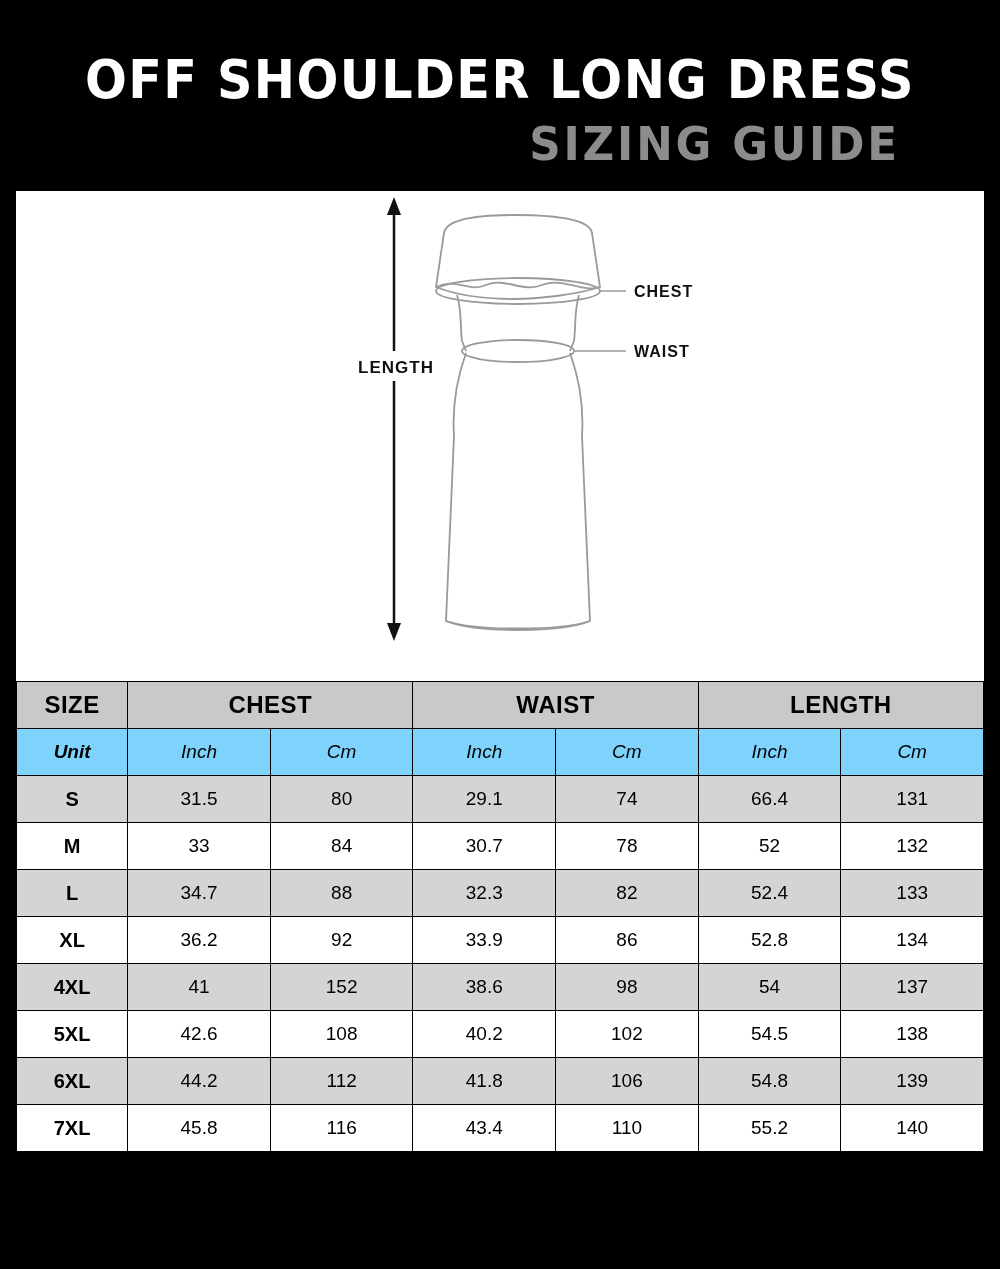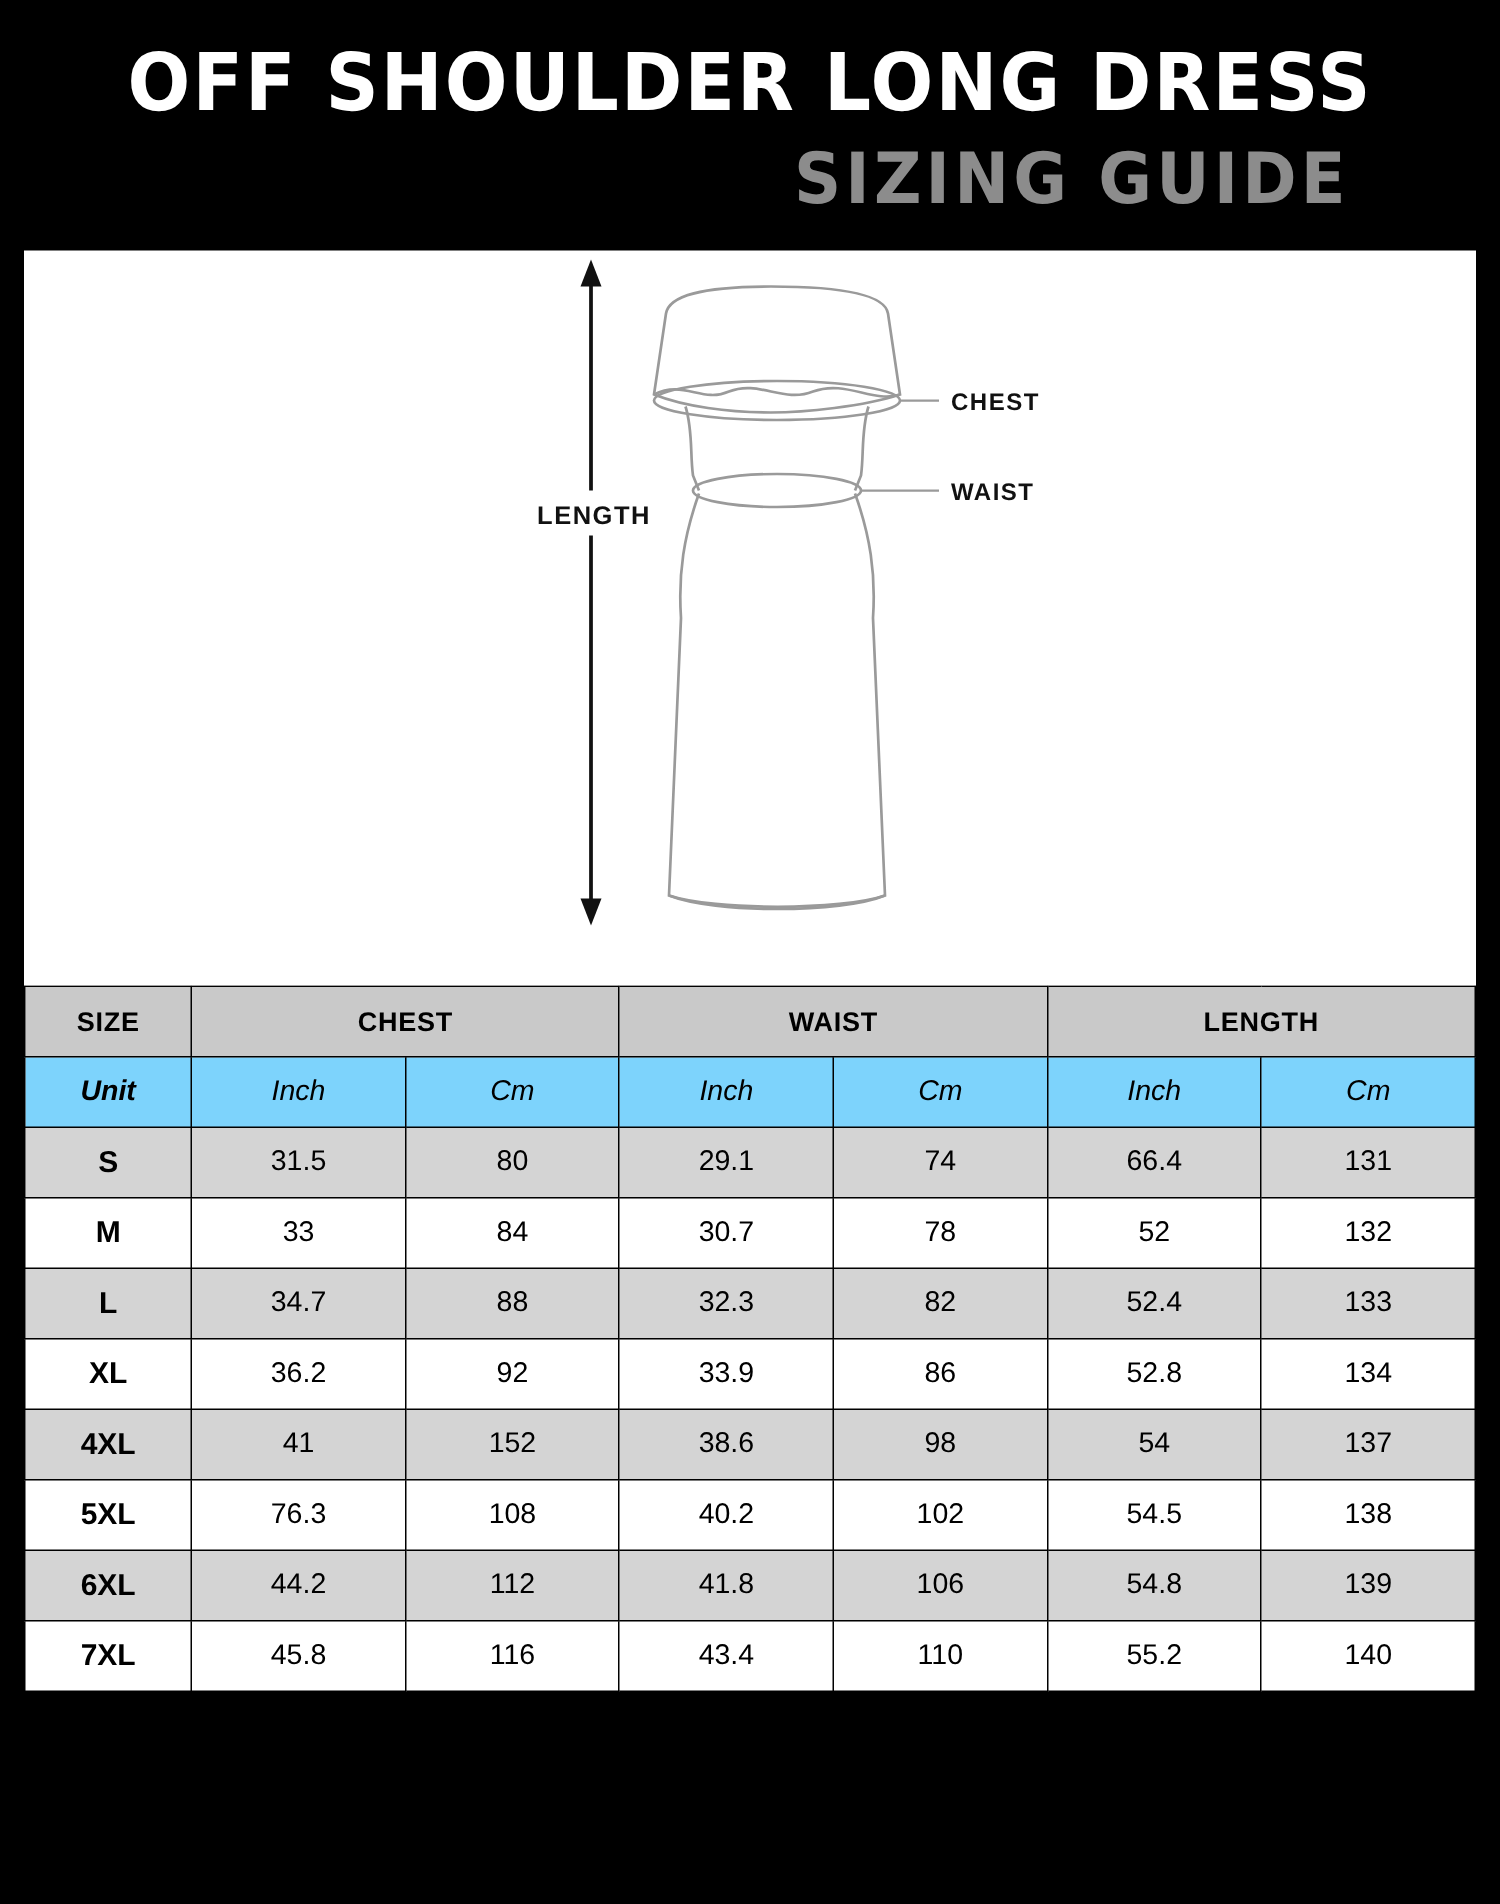--- a/index.html
+++ b/index.html
@@ -19,21 +19,21 @@
     height: 1269px;
     background: #000;
     box-sizing: border-box;
     display: flex;
     flex-direction: column;
     align-items: center;
   }
   
   .header {
     width: 100%;
-    padding-top: 28px;
+    padding-top: 52px;
     padding-bottom: 22px;
     text-align: center;
   }
   .title {
     color: #ffffff;
     font-family: "DejaVu Sans", sans-serif;
     font-weight: bold;
     font-size: 53px;
     letter-spacing: 1.5px;
     line-height: 1.05;
@@ -79,21 +79,21 @@
     text-align: center;
     font-family: "Liberation Sans", sans-serif;
     font-size: 19px;
     color: #000;
     height: 46px;
     padding: 0;
   }
   thead th {
     background: #c9c9c9;
     font-weight: bold;
-    font-size: 18px;
+    font-size: 24px;
     letter-spacing: 0.5px;
   }
   tr.unit td {
     background: #7dd3fc;
     font-style: italic;
     font-size: 19px;
   }
   tr.unit td.lbl {
     font-weight: bold;
   }
@@ -230,21 +230,21 @@
           <td class="size">4XL</td>
           <td>41</td>
           <td>152</td>
           <td>38.6</td>
           <td>98</td>
           <td>54</td>
           <td>137</td>
         </tr>
         <tr class="plain">
           <td class="size">5XL</td>
-          <td>76.3</td>
+          <td>42.6</td>
           <td>108</td>
           <td>40.2</td>
           <td>102</td>
           <td>54.5</td>
           <td>138</td>
         </tr>
         <tr class="shade">
           <td class="size">6XL</td>
           <td>44.2</td>
           <td>112</td>

